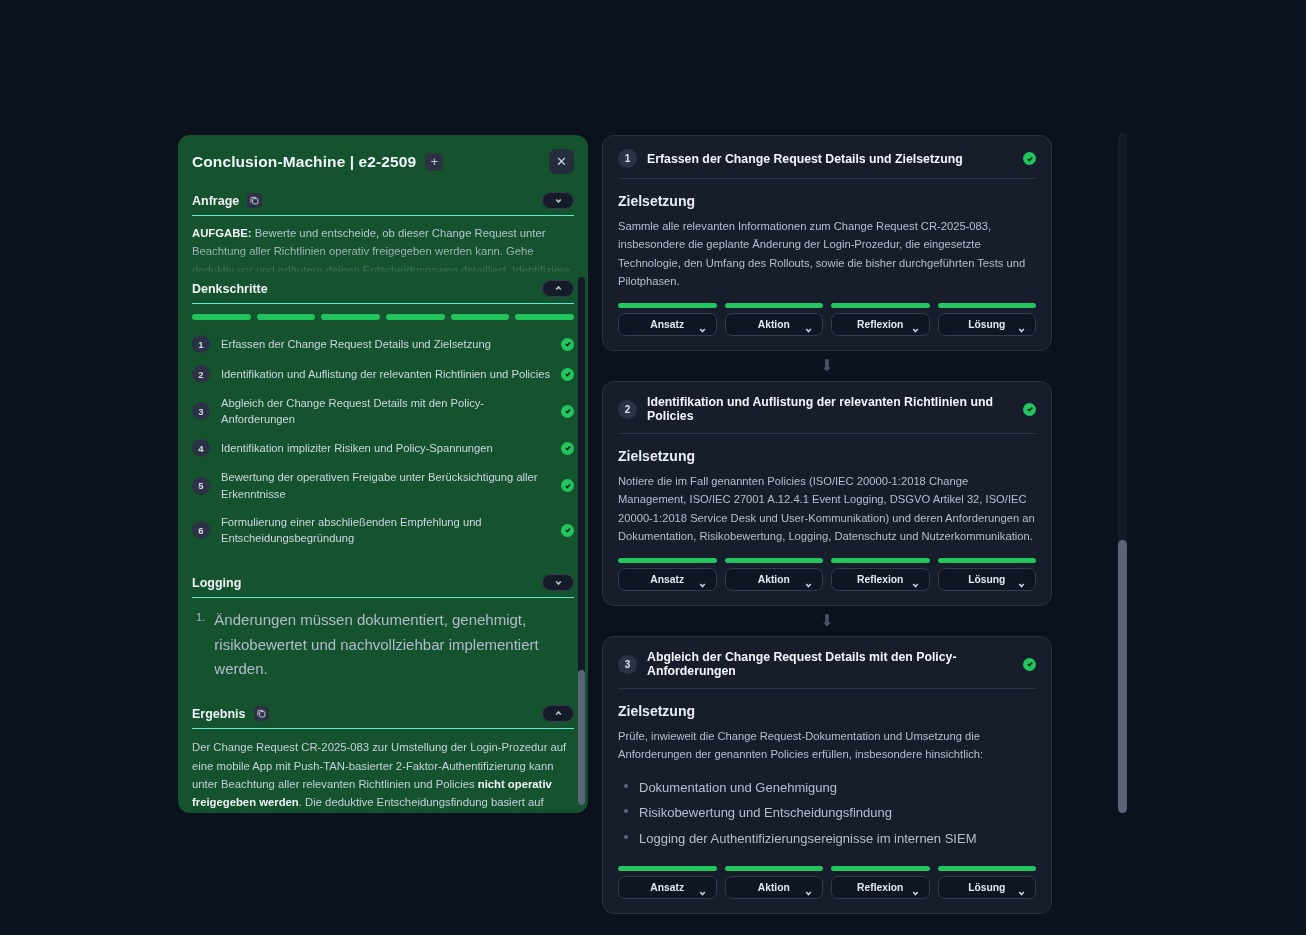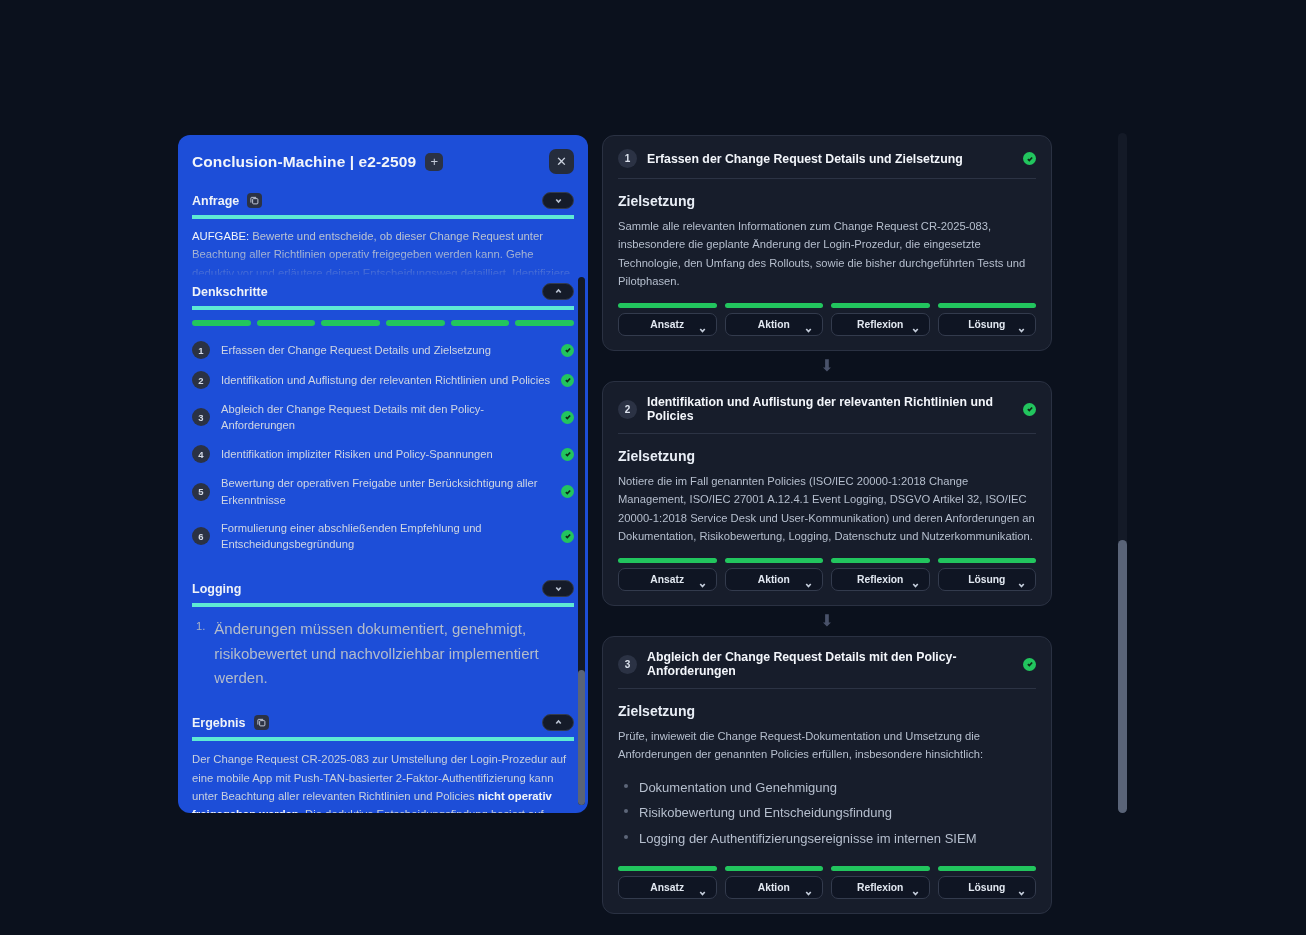--- a/index.html
+++ b/index.html
@@ -8,21 +8,21 @@
     background: #0b111d;
     font-family: "Liberation Sans", sans-serif;
     overflow: hidden;
   }
   .stage { position: relative; width: 1306px; height: 935px; }
 
   
   .left-panel {
     position: absolute; left: 178px; top: 135px;
     width: 410px; height: 678px;
-    background: #1d4ed8;
+    background: #14532d;
     border-radius: 12px;
     overflow: hidden;
   }
   .lp-inner { position: relative; width: 100%; height: 100%; padding: 0 14px 0 14px; }
 
   .lp-header {
     display: flex; align-items: center; justify-content: space-between;
     padding: 14px 0 10px 0;
   }
   .lp-title-wrap { display: flex; align-items: center; gap: 9px; }
@@ -36,21 +36,21 @@
   .close-btn {
     width: 25px; height: 25px; border-radius: 7px;
     background: #252c3c; color: #cdd4e1;
     display: flex; align-items: center; justify-content: center;
     font-size: 13px; cursor: pointer;
   }
 
   .sec-head {
     display: flex; align-items: center; justify-content: space-between;
     padding: 8px 0 6px 0;
-    border-bottom: 4px solid #5eead4;
+    border-bottom: 1px solid #5eead4;
   }
   .sec-head-left { display: flex; align-items: center; gap: 8px; }
   .sec-title { color: #eef2f8; font-size: 12.5px; font-weight: 700; }
   .copy-icon {
     width: 15px; height: 15px; border-radius: 4px; background: #2b3244;
     display: flex; align-items: center; justify-content: center; cursor: pointer;
   }
   .copy-icon svg { width: 9px; height: 9px; }
   .chev-btn {
     width: 32px; height: 17px; border-radius: 9px;
@@ -60,21 +60,21 @@
   }
   .chev-btn svg { width: 9px; height: 9px; stroke: #b9c2d2; fill: none; stroke-width: 2.2; }
 
   .anfrage-body {
     position: relative; height: 56px; overflow: hidden;
     padding-top: 8px;
     -webkit-mask-image: linear-gradient(to bottom, #000 0%, #000 55%, rgba(0,0,0,0.15) 100%);
     mask-image: linear-gradient(to bottom, #000 0%, #000 55%, rgba(0,0,0,0.15) 100%);
   }
   .anfrage-body p { color: #b9c2d2; font-size: 11.3px; line-height: 1.62; }
-  .anfrage-body b { color: #f0f3f8; font-weight: 400; text-align: right; }
+  .anfrage-body b { color: #f0f3f8; font-weight: 700; text-align: right; }
 
   .prog-row { display: flex; gap: 6px; padding: 10px 0 6px 0; }
   .prog-seg { flex: 1; height: 6px; border-radius: 3px; background: #22c55e; }
 
   .step-list { padding-top: 3px; }
   .step-row {
     display: flex; align-items: center; gap: 11px;
     padding: 6px 0;
   }
   .step-num {

